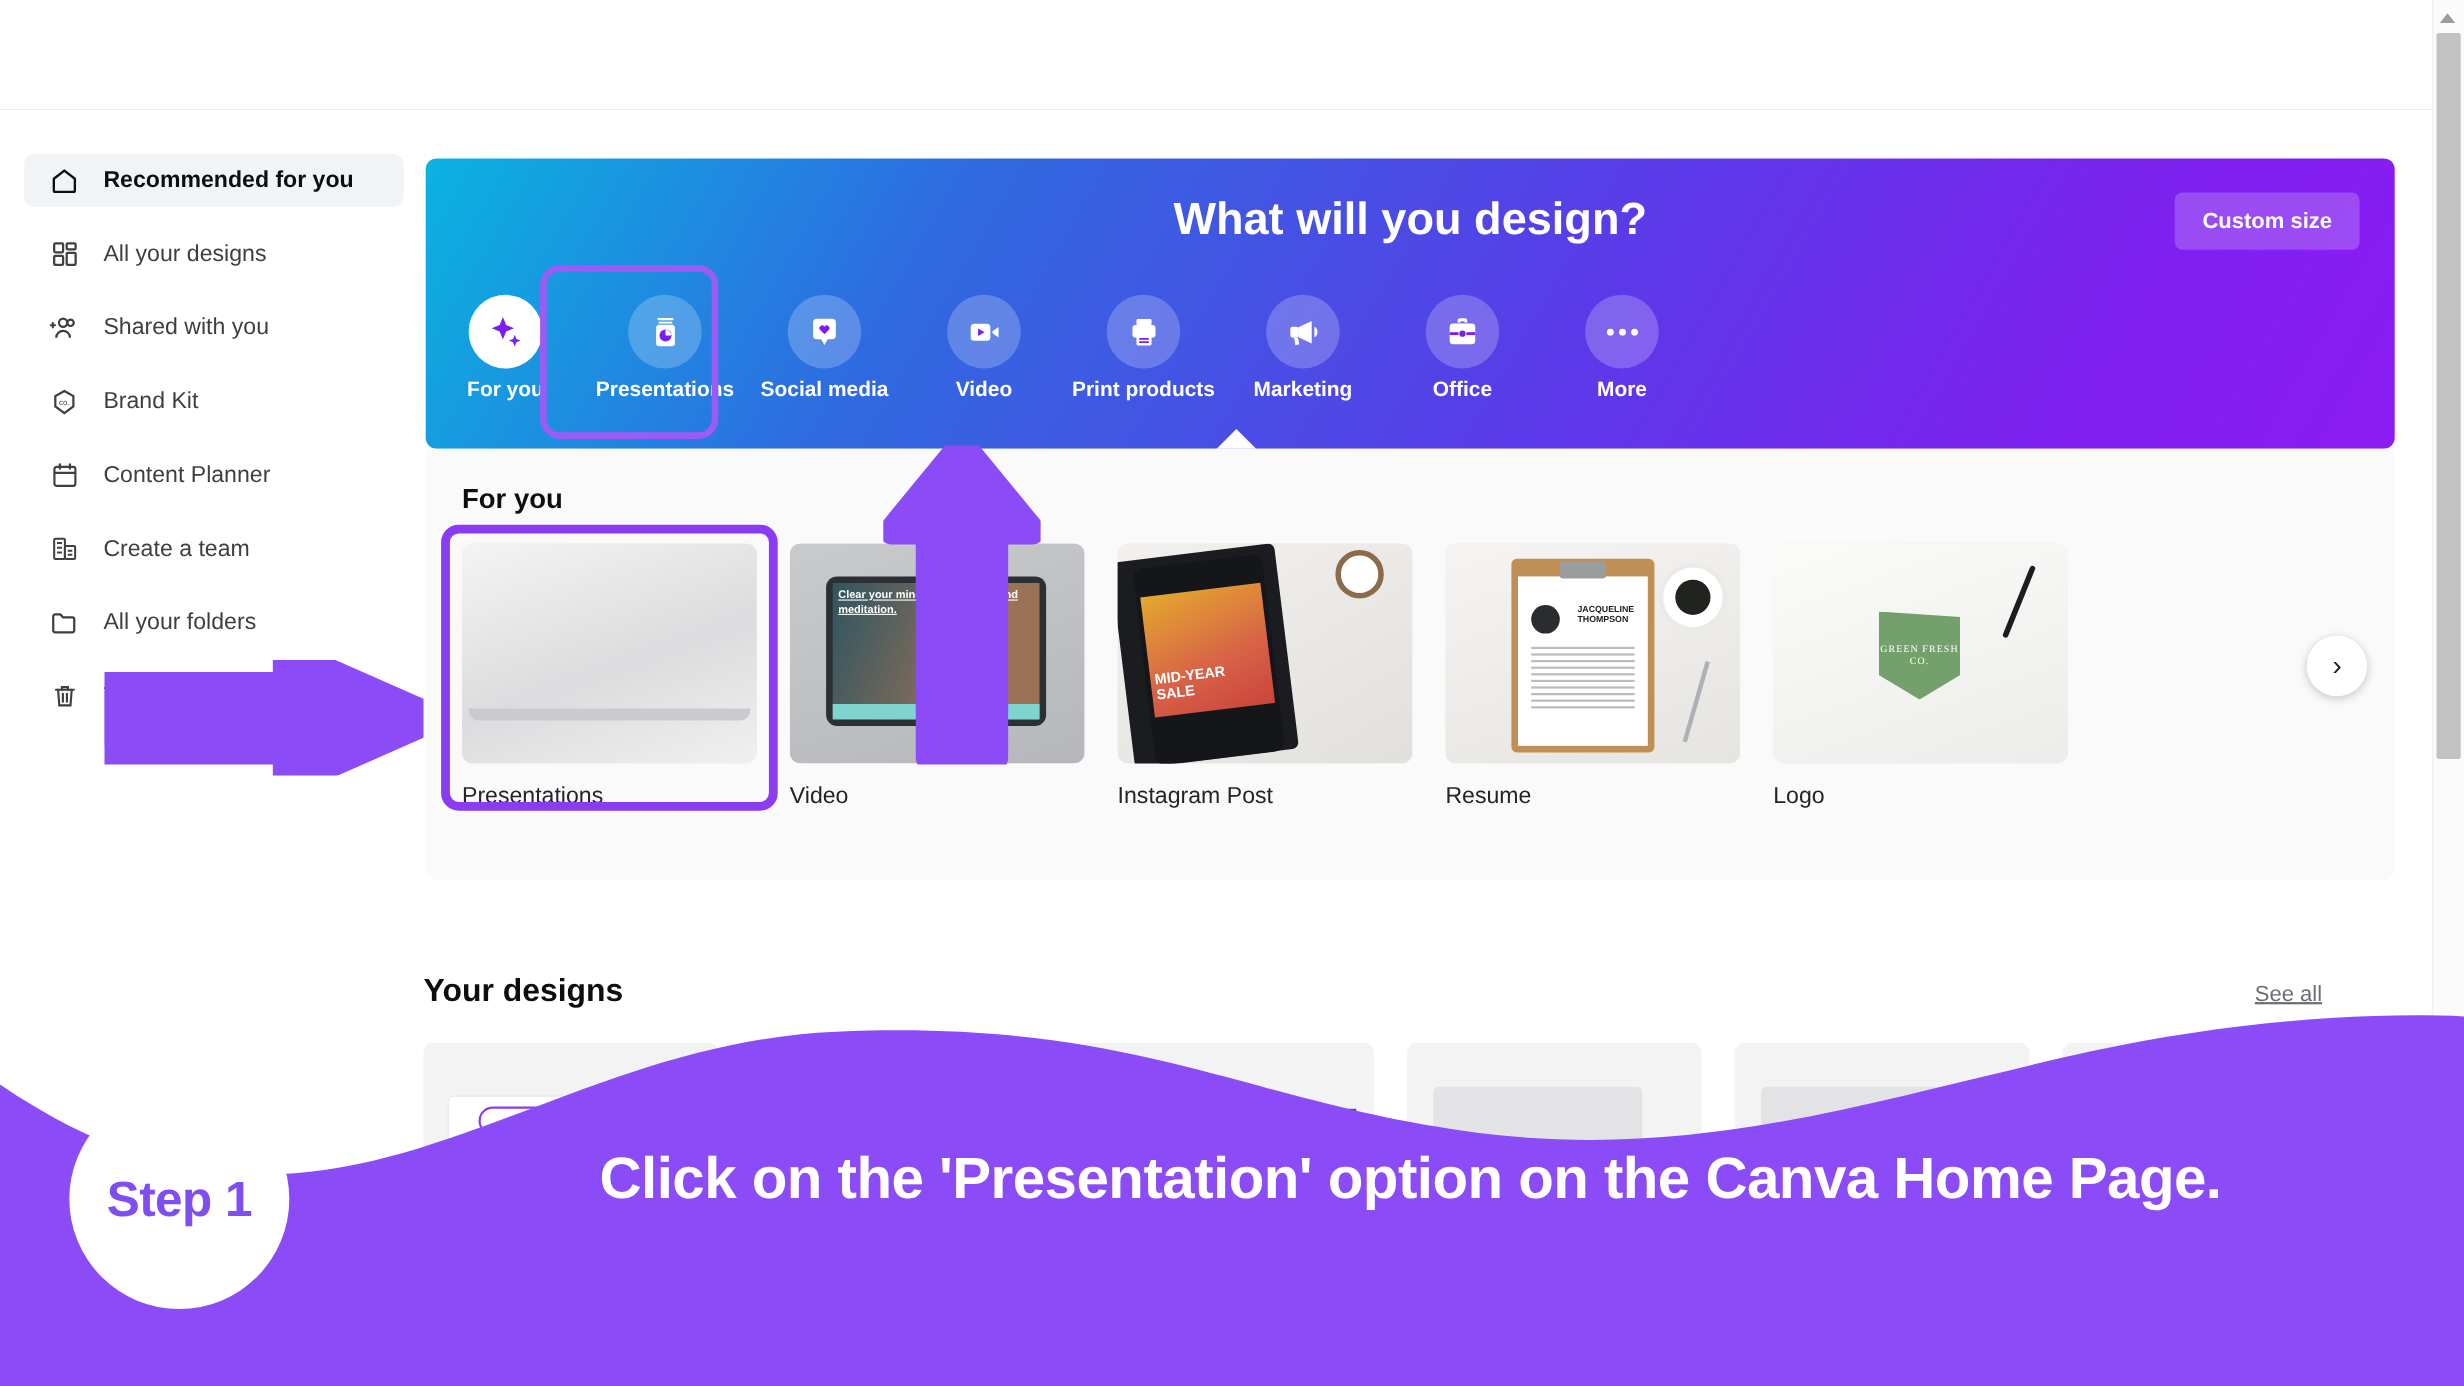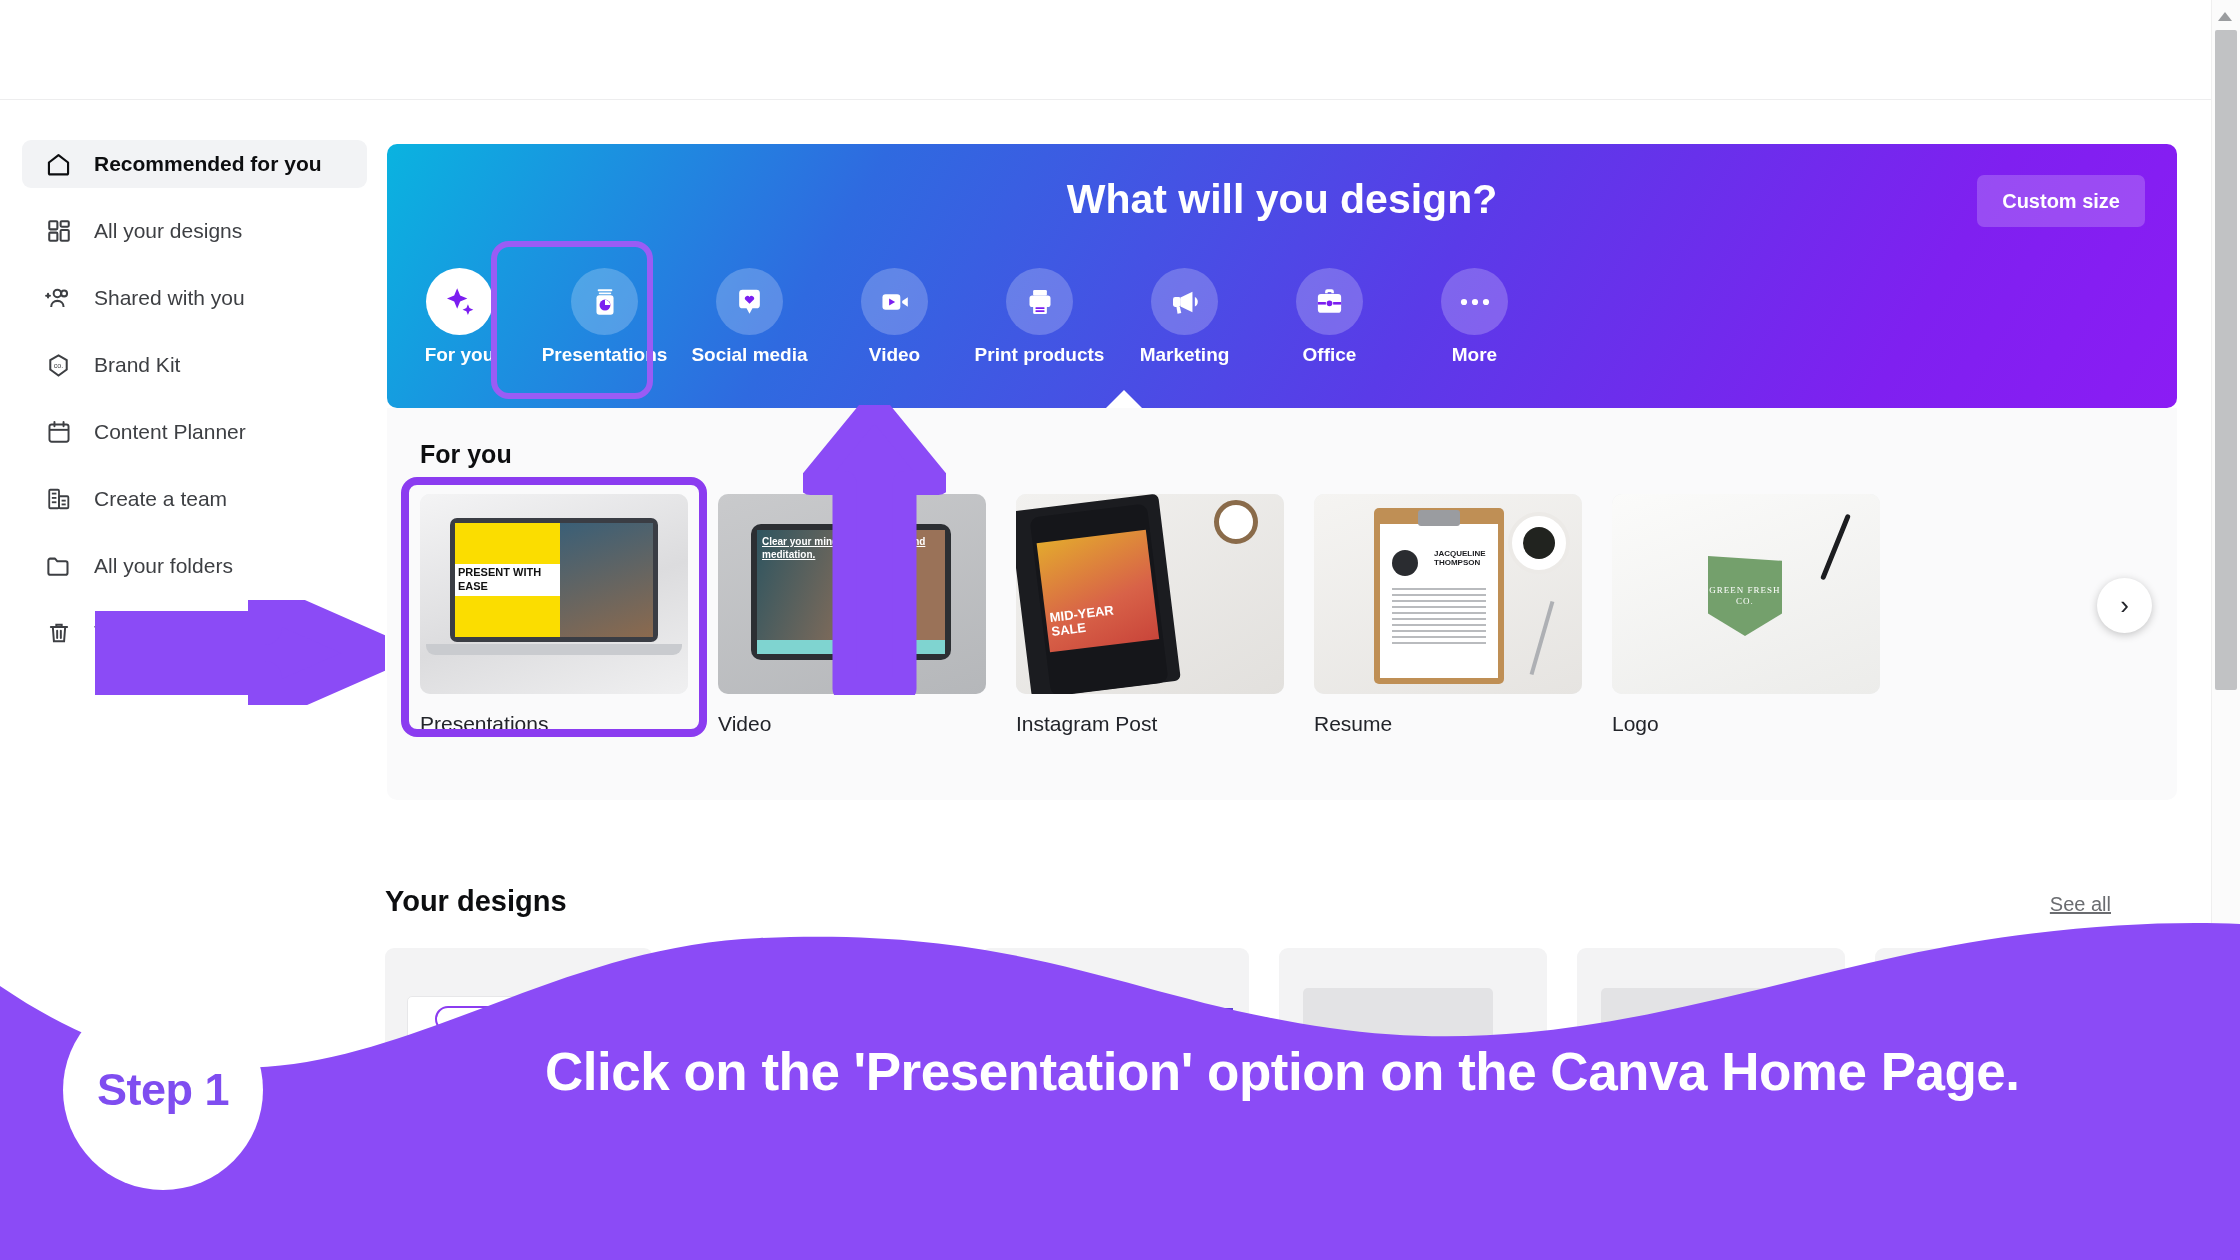--- a/index.html
+++ b/index.html
@@ -468,28 +468,20 @@
 
   <div class="foryou">
     <div class="foryou-title">For you</div>
 
     <div class="cards">
 
       <div class="card sel">
         <div class="card-sel-ring"></div>
         <div class="card-thumb">
           <div class="th-present">
-            <div class="laptop">
-                <div class="laptop-screen">
-              <div class="ls-left">
-                    <span>PRESENT WITH EASE</span>
-                  </div>
-              <div class="ls-right"></div>
-            </div>
-              </div>
             <div class="laptop-base"></div>
           </div>
         </div>
         <div class="card-label">Presentations</div>
       </div>
 
       <div class="card">
         <div class="card-thumb">
           <div class="th-video">
               <div class="vid-card">

